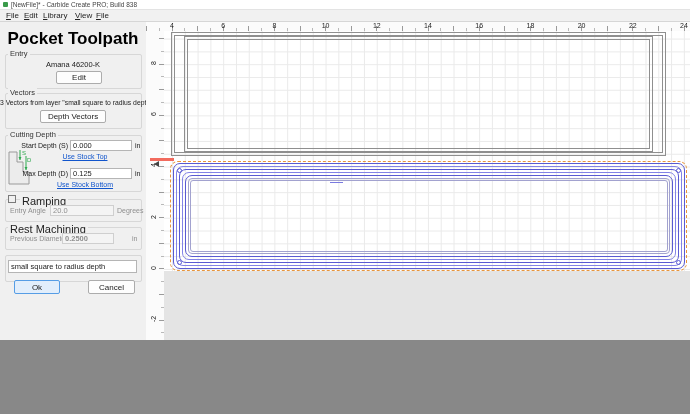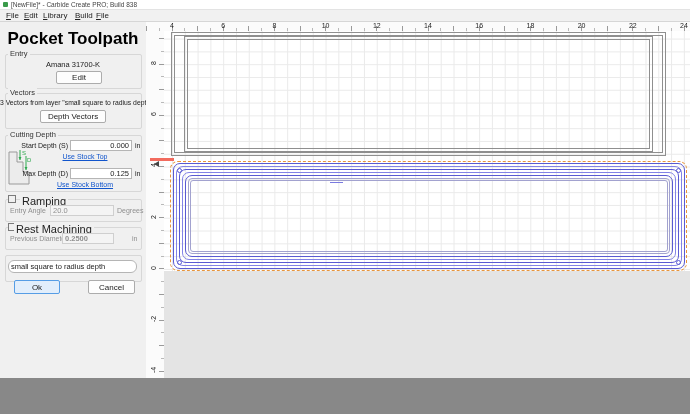--- a/index.html
+++ b/index.html
@@ -1,16 +1,16 @@
 <!DOCTYPE html>
 <html style="--accent: #569de5; --link: #1155cc; --toolpath: #5a5ad2; --toolpath_light: #8383e6; --selection: #e8953c; --vector: #8f8f8f; --marker: #f26b5e; --appicon: #3a9b4a;"><head>
 <meta charset="utf-8">
 <style>
   html,body{margin:0;padding:0;background:#888;}
-  .screen{position:relative;width:690px;height:378px;background:#d946ef;overflow:hidden;
+  .screen{position:relative;width:690px;height:340px;background:#d946ef;overflow:hidden;
           font-family:"Liberation Sans",sans-serif;color:#1a1a1a;}
   
   .titlebar{position:absolute;left:0;top:0;width:690px;height:9px;background:#ffffff;border-bottom:1px solid #e3e3e3;}
   .titlebar .appicon{position:absolute;left:3px;top:2px;width:5px;height:5px;background:var(--appicon);border-radius:1px;}
   .titlebar .titletext{position:absolute;left:11px;top:1px;font-size:6.5px;color:#444;white-space:nowrap;}
   
   .menubar{position:absolute;left:0;top:10px;width:690px;height:11px;background:#f1f1f1;border-bottom:1px solid #d6d6d6;}
   .menuitem{position:absolute;top:1px;font-size:8px;color:#222;padding:0 3px;cursor:default;}
   .menuitem::first-letter{text-decoration:underline;}
   
@@ -20,21 +20,21 @@
   .grouplabel{position:absolute;font-size:7.5px;color:#333;background:#f0f0f0;padding:0 2px;white-space:nowrap;}
   .centertext{position:absolute;width:146px;text-align:center;font-size:7.5px;color:#222;white-space:nowrap;}
   .btn{position:absolute;background:#fdfdfd;border:1px solid #acacac;border-radius:2px;font-size:8px;
        display:flex;align-items:center;justify-content:center;color:#222;box-sizing:border-box;}
   .btn-default{background:#e2eefb;border:1px solid var(--accent);}
   .fieldlabel{position:absolute;font-size:7px;color:#222;white-space:nowrap;}
   .fieldlabel.right{text-align:right;}
   .dim{color:#8f8f8f;}
   .tinput{position:absolute;box-sizing:border-box;height:11px;border:1px solid #b5b5b5;background:#fff;
           font-family:"Liberation Sans",sans-serif;font-size:7.5px;padding:0 2px;color:#222;}
-  .tinput.num{text-align:right;}
+  .tinput.num{}
   .tinput:disabled{color:#8f8f8f;background:#f4f4f4;border-color:#cfcfcf;}
   .link{position:absolute;font-size:7px;color:var(--link);text-decoration:underline;text-align:center;white-space:nowrap;cursor:pointer;}
   .cbx{position:absolute;width:8px;height:8px;background:#fff;border:1px solid #7a7a7a;box-sizing:border-box;}
   .cbxlabel{position:absolute;font-size:11px;color:#222;white-space:nowrap;}
   
   .topruler{position:absolute;left:146px;top:22px;width:544px;height:9px;background:#fbfbfb;border-bottom:1px solid #a8a8a8;
     background-image:
       repeating-linear-gradient(to right, #9a9a9a 0 1px, transparent 1px 25.6px),
       repeating-linear-gradient(to right, #b9b9b9 0 1px, transparent 1px 12.8px);
     background-size:544px 5px,544px 3px;background-position:0.4px bottom,0.4px bottom;background-repeat:no-repeat;}
@@ -68,30 +68,30 @@
 
   <div class="titlebar">
     <div class="appicon"></div>
     <div class="titletext">[NewFile]* - Carbide Create PRO; Build 838</div>
   </div>
 
   <div class="menubar">
     <div class="menuitem" style="left:3px">File</div>
     <div class="menuitem" style="left:21px">Edit</div>
     <div class="menuitem" style="left:40px">Library</div>
-    <div class="menuitem" style="left:72px">Build</div>
+    <div class="menuitem" style="left:72px">View</div>
     <div class="menuitem" style="left:93px">File</div>
   </div>
 
   <div class="panel">
     <div class="panel-title">Pocket Toolpath</div>
 
     <div class="groupbox" style="left:5px;top:32px;width:135px;height:33px"></div>
     <div class="grouplabel" style="left:8px;top:27px">Entry</div>
-    <div class="centertext" style="top:38px">Amana 31700-K</div>
+    <div class="centertext" style="top:38px">Amana 46200-K</div>
     <div class="btn" style="left:56px;top:49px;width:46px;height:13px">Edit</div>
 
     <div class="groupbox" style="left:5px;top:71px;width:135px;height:34px"></div>
     <div class="grouplabel" style="left:8px;top:66px">Vectors</div>
     <div class="centertext" style="top:77px;font-size:6.8px">3 Vectors from layer "small square to radius depth"</div>
     <div class="btn" style="left:40px;top:88px;width:66px;height:13px">Depth Vectors</div>
 
     <div class="groupbox" style="left:5px;top:113px;width:135px;height:55px"></div>
     <div class="grouplabel" style="left:8px;top:108px">Cutting Depth</div>
 
@@ -117,28 +117,28 @@
 
     <div class="groupbox" style="left:5px;top:177px;width:135px;height:21px"></div>
     <span class="cbx" style="left:8px;top:173px;background:#f0f0f0"></span>
     <div class="cbxlabel" style="left:20px;top:173px;background:#f0f0f0;padding:0 2px">Ramping</div>
     <div class="fieldlabel dim" style="left:10px;top:185px">Entry Angle</div>
     <input class="tinput" style="left: 50px; top: 183px; width: 64px;" disabled="" value="20.0">
     <div class="fieldlabel dim" style="left:117px;top:185px">Degrees</div>
 
     <div class="groupbox" style="left:5px;top:205px;width:135px;height:21px"></div>
     <span class="cbx" style="left:8px;top:201px;background:#f0f0f0"></span>
-    <div class="cbxlabel" style="left:14px;top:201px;background:#f0f0f0;padding:0 2px">Rest Machining</div>
+    <div class="cbxlabel" style="left:8px;top:201px;background:#f0f0f0;padding:0 2px">Rest Machining</div>
     <div class="fieldlabel dim" style="left:10px;top:213px">Previous Diameter</div>
     <input class="tinput" style="left: 62px; top: 211px; width: 52px; font-weight: bold;" disabled="" value="0.2500">
     <div class="fieldlabel dim" style="left:132px;top:213px">in</div>
 
     <div class="groupbox" style="left:5px;top:233px;width:135px;height:25px"></div>
     <div class="grouplabel" style="left:8px;top:240px">Name</div>
-    <input class="tinput" style="left: 8px; top: 238px; width: 129px; height: 13px; border-radius: 6px;" value="small square to radius depth">
+    <input class="tinput" style="left: 8px; top: 238px; width: 129px; height: 13px;" value="small square to radius depth">
 
     <div class="btn btn-default" style="left:14px;top:258px;width:46px;height:14px">Ok</div>
     <div class="btn" style="left:88px;top:258px;width:47px;height:14px">Cancel</div>
   </div>
 
   <div class="topruler">
       <span class="rlabel-top" style="left: 26px;">4</span>
       <span class="rlabel-top" style="left: 77.2px;">6</span>
       <span class="rlabel-top" style="left: 128.4px;">8</span>
       <span class="rlabel-top" style="left: 179.6px;">10</span>

